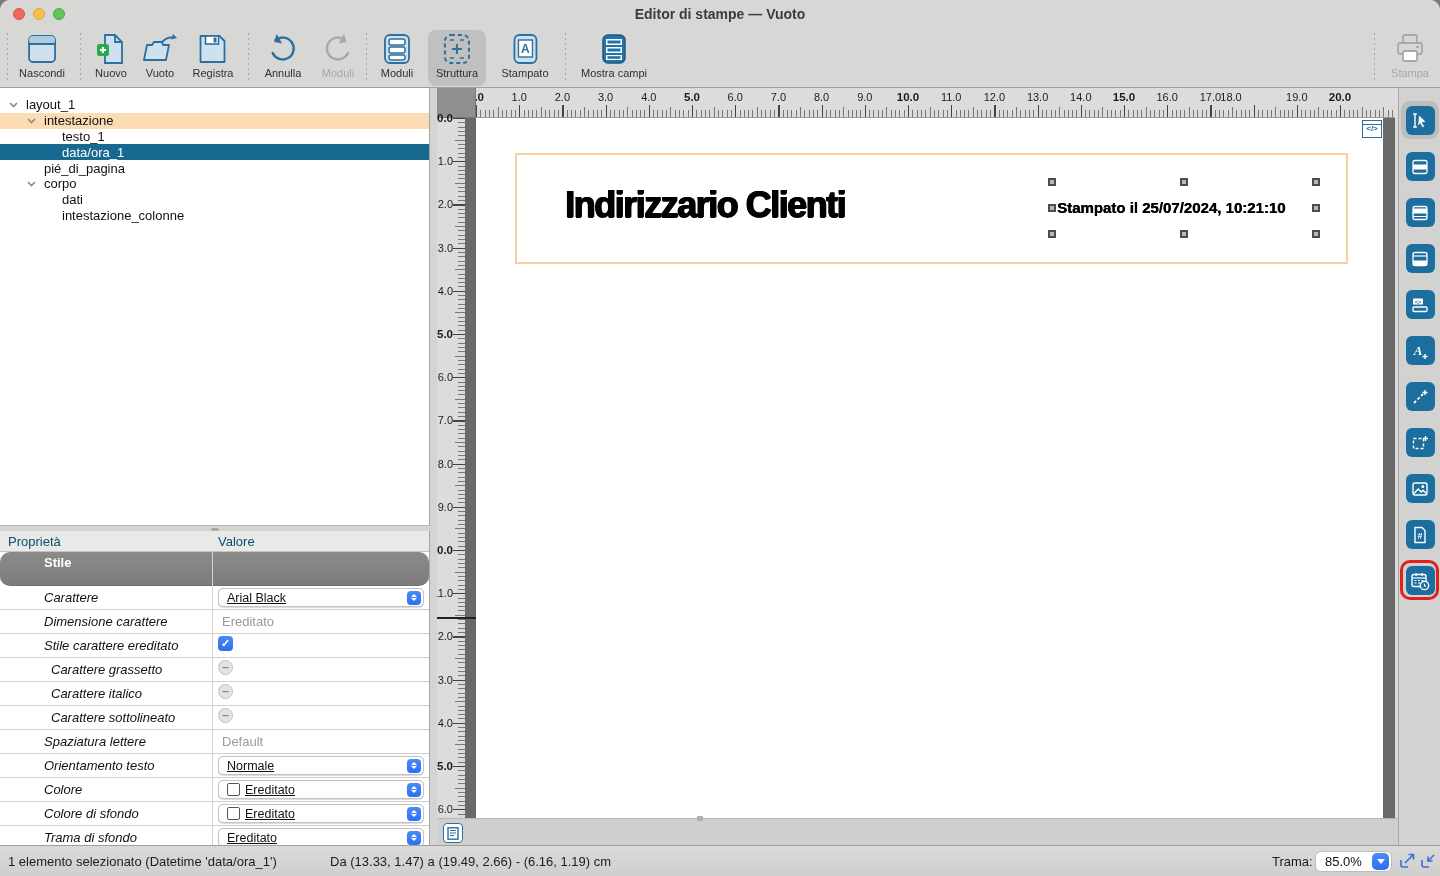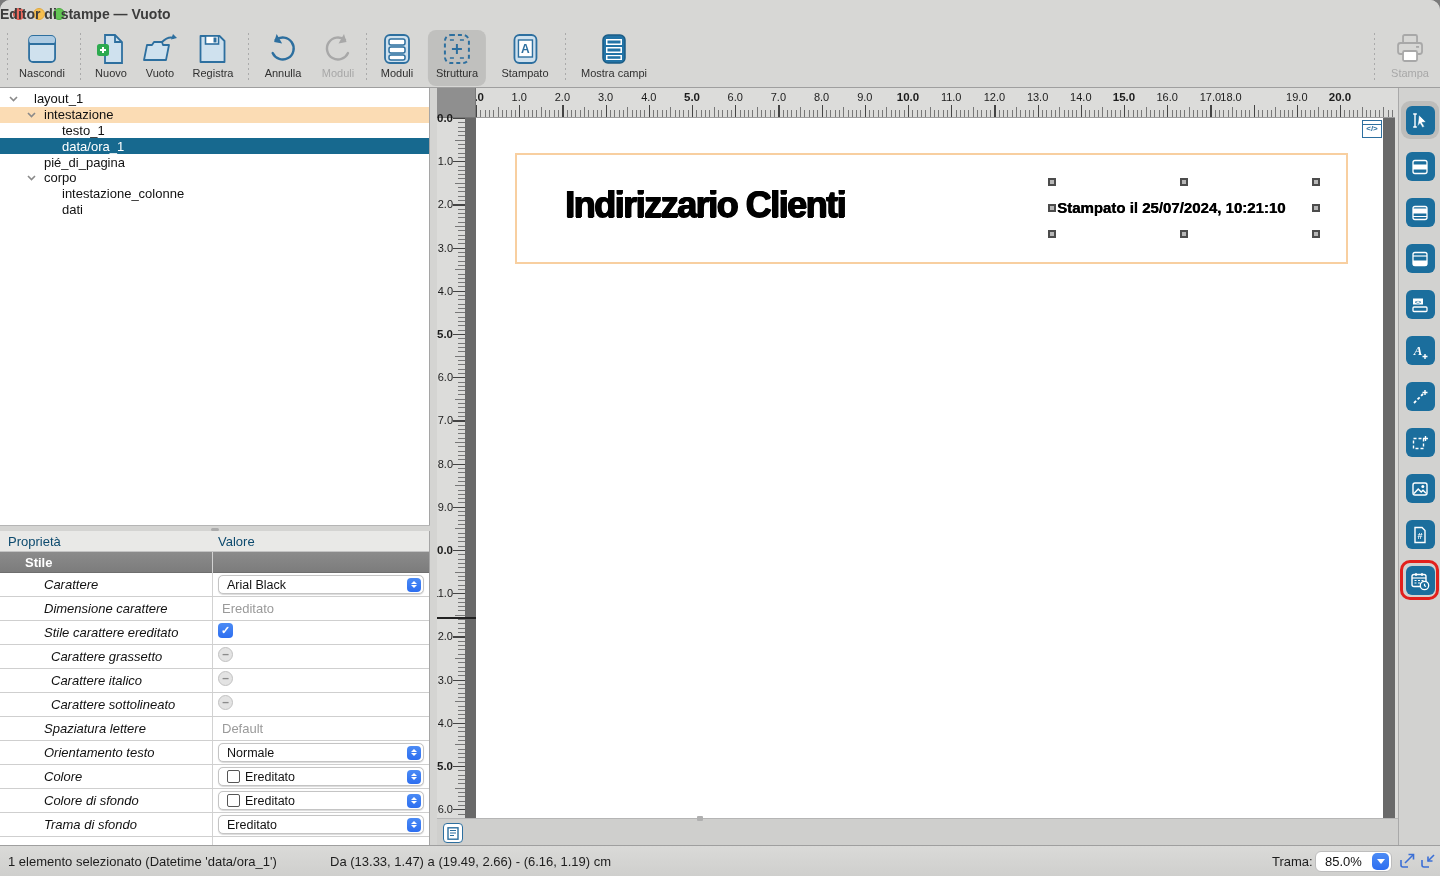--- a/index.html
+++ b/index.html
@@ -5,57 +5,57 @@
   * { margin:0; padding:0; box-sizing:border-box; }
   html,body { width:1440px; height:876px; background:#7a7a7a; font-family:"Liberation Sans",sans-serif; }
   .window { position:relative; width:1440px; height:876px; background:#d4d4d2; border-radius:10px 10px 0 0; overflow:hidden; }
 
   
   .titlebar { position:absolute; left:0; top:0; width:100%; height:28px; background:#d7d7d5; }
   .traffic { position:absolute; top:8px; width:12px; height:12px; border-radius:50%; }
   .t-red { left:13px; background:#ed6a5f; border:0.5px solid #d55348;}
   .t-yellow { left:33px; background:#f6bf50; border:0.5px solid #dfa73c;}
   .t-green { left:53px; background:#62c554; border:0.5px solid #4aab3f;}
-  .win-title { position:absolute; top:6px; left:0; width:100%; text-align:left; font-size:14px; font-weight:bold; color:#3c3c3c; }
+  .win-title { position:absolute; top:6px; left:0; width:100%; text-align:center; font-size:14px; font-weight:bold; color:#3c3c3c; }
 
   
   .toolbar { position:absolute; left:0; top:28px; width:100%; height:60px; background:#d7d7d5; border-bottom:1px solid #9f9f9f; }
   .tb-sep { position:absolute; top:5px; height:50px; width:1px; background-image:repeating-linear-gradient(to bottom,#aaa 0 2px,transparent 2px 5px); }
   .tb-btn { position:absolute; top:2px; height:56px; display:flex; flex-direction:column; align-items:center; justify-content:flex-start; transform:translateX(-50%); color:#2d6f9f; cursor:default; }
   .tb-btn .ico { height:37px; display:flex; align-items:center; justify-content:center; }
   .tb-btn .lbl { font-size:11px; color:#303030; white-space:nowrap; }
   .tb-btn.disabled { color:#a8a8a8; }
   .tb-btn.disabled .lbl { color:#a8a8a8; }
   .tb-btn.selected { background:#c0c0be; border-radius:8px; padding:0 8px; }
 
   
   .tree-panel { position:absolute; left:0; top:88px; width:430px; height:437px; background:#fff; border-right:1px solid #a5a5a5; overflow:hidden; }
   .tree-row { position:relative; height:15.8px; font-size:13px; color:#111; display:flex; align-items:center; white-space:nowrap; }
   .tree-row.hl-peach { background:#fbdcb4; }
   .tree-row.selected { background:#17698f; color:#fff; }
   .tree-row .chev { position:absolute; top:5px; }
-  .tree-row.lvl0 { padding-left:34px; } .tree-row.lvl0 .chev { left:9px; }
+  .tree-row.lvl0 { padding-left:26px;margin-top:6px; } .tree-row.lvl0 .chev { left:9px; }
   .tree-row.lvl1 { padding-left:44px; } .tree-row.lvl1 .chev { left:27px; }
   .tree-row.lvl2 { padding-left:62px; }
 
   .vsplitter { position:absolute; left:0; top:525px; width:430px; height:6px; background:#d4d4d2; border-top:1px solid #b5b5b5; }
   .vsplitter .dot { position:absolute; left:211px; top:2px; width:8px; height:3px; border-radius:2px; background:#ababab; }
 
   .props-panel { position:absolute; left:0; top:531px; width:430px; height:314px; background:#fff; border-right:1px solid #a5a5a5; overflow:hidden; font-size:13px; }
   .props-head { height:21px; background:#e9e9e7; border-bottom:1px solid #c3c3c3; position:relative; }
   .props-head span { position:absolute; top:3px; color:#0c4a6e; }
   .ph-prop { left:8px; } .ph-val { left:218px; }
   .props-coldiv { position:absolute; left:212px; top:0; bottom:0; width:1px; background:#d2d2d2; }
-  .props-section { height:21px; background:linear-gradient(#8b8b8b,#7c7c7c); color:#fff; font-weight:bold; padding:3px 0 0 25px; border-bottom:1px solid #6e6e6e; }
+  .props-section { height:34px; background:linear-gradient(#8b8b8b,#7c7c7c); color:#fff; font-weight:bold; padding:3px 0 0 44px; border-bottom:1px solid #6e6e6e;border-radius:10px; }
   .prow { position:relative; height:24px; border-bottom:1px solid #cfcfcf; }
   .prow .plabel { position:absolute; left:44px; top:4px; color:#111;font-style:italic; }
   .prow.sub .plabel { left:51px; }
   .prow .pvalue { position:absolute; left:218px; top:2px; }
   .ddl { display:flex; align-items:center; width:206px; height:19px; background:#fff; border:1px solid #c4c4c4; border-radius:5px; box-shadow:0 0.5px 1px rgba(0,0,0,.15); padding:0 2px 0 8px; font-size:12.5px; color:#111; }
-  .ddl .ddl-text { flex:1; white-space:nowrap; overflow:hidden; }
+  .ddl .ddl-text { flex:1; white-space:nowrap; overflow:hidden;text-decoration:underline; }
   .stepper { width:14px; height:14px; border-radius:4px; background:linear-gradient(#4b8bf5,#2d6ef0); display:flex; flex-direction:column; align-items:center; justify-content:center; gap:1px; }
   .stepper i { display:block; width:0; height:0; border-left:3px solid transparent; border-right:3px solid transparent; }
   .stepper .up { border-bottom:3.5px solid #fff; } .stepper .dn { border-top:3.5px solid #fff; }
   .ph-text { position:absolute; left:222px; top:4px; color:#9a9a9a; font-size:13px; }
   .cb-checked { width:15px; height:15px; border-radius:4px; background:linear-gradient(#4b8bf5,#2d6ef0); color:#fff; font-size:11px; font-weight:bold; text-align:center; line-height:15px; }
   .dash-toggle { width:15px; height:15px; border-radius:50%; background:#e3e3e3; border:1px solid #c2c2c2; color:#8b8b8b; text-align:center; line-height:12px; font-size:12px; font-weight:bold; }
   .cb-empty { width:13px; height:13px; border:1.3px solid #555; background:#fff; border-radius:2px; margin-right:5px; flex:none; }
 
   
   .canvas { position:absolute; left:437px; top:88px; width:961px; height:757px; background:#dcdcda; overflow:hidden; }
@@ -277,24 +277,24 @@
     <div class="tree-row lvl1">
       <span>pié_di_pagina</span>
     </div>
     <div class="tree-row lvl1">
       <svg class="chev" width="9" height="6" viewBox="0 0 9 6">
           <polyline points="1,1 4.5,4.5 8,1" fill="none" stroke="#8a8a8a" stroke-width="1.6"></polyline>
         </svg>
       <span>corpo</span>
     </div>
     <div class="tree-row lvl2">
+      <span>dati</span>
+    </div>
+    <div class="tree-row lvl2">
       <span>intestazione_colonne</span>
-    </div>
-    <div class="tree-row lvl2">
-      <span>dati</span>
     </div>
   </div>
 
   <div class="vsplitter">
       <div class="dot"></div>
     </div>
 
   <div class="props-panel">
     <div class="props-coldiv"></div>
     <div class="props-head">

